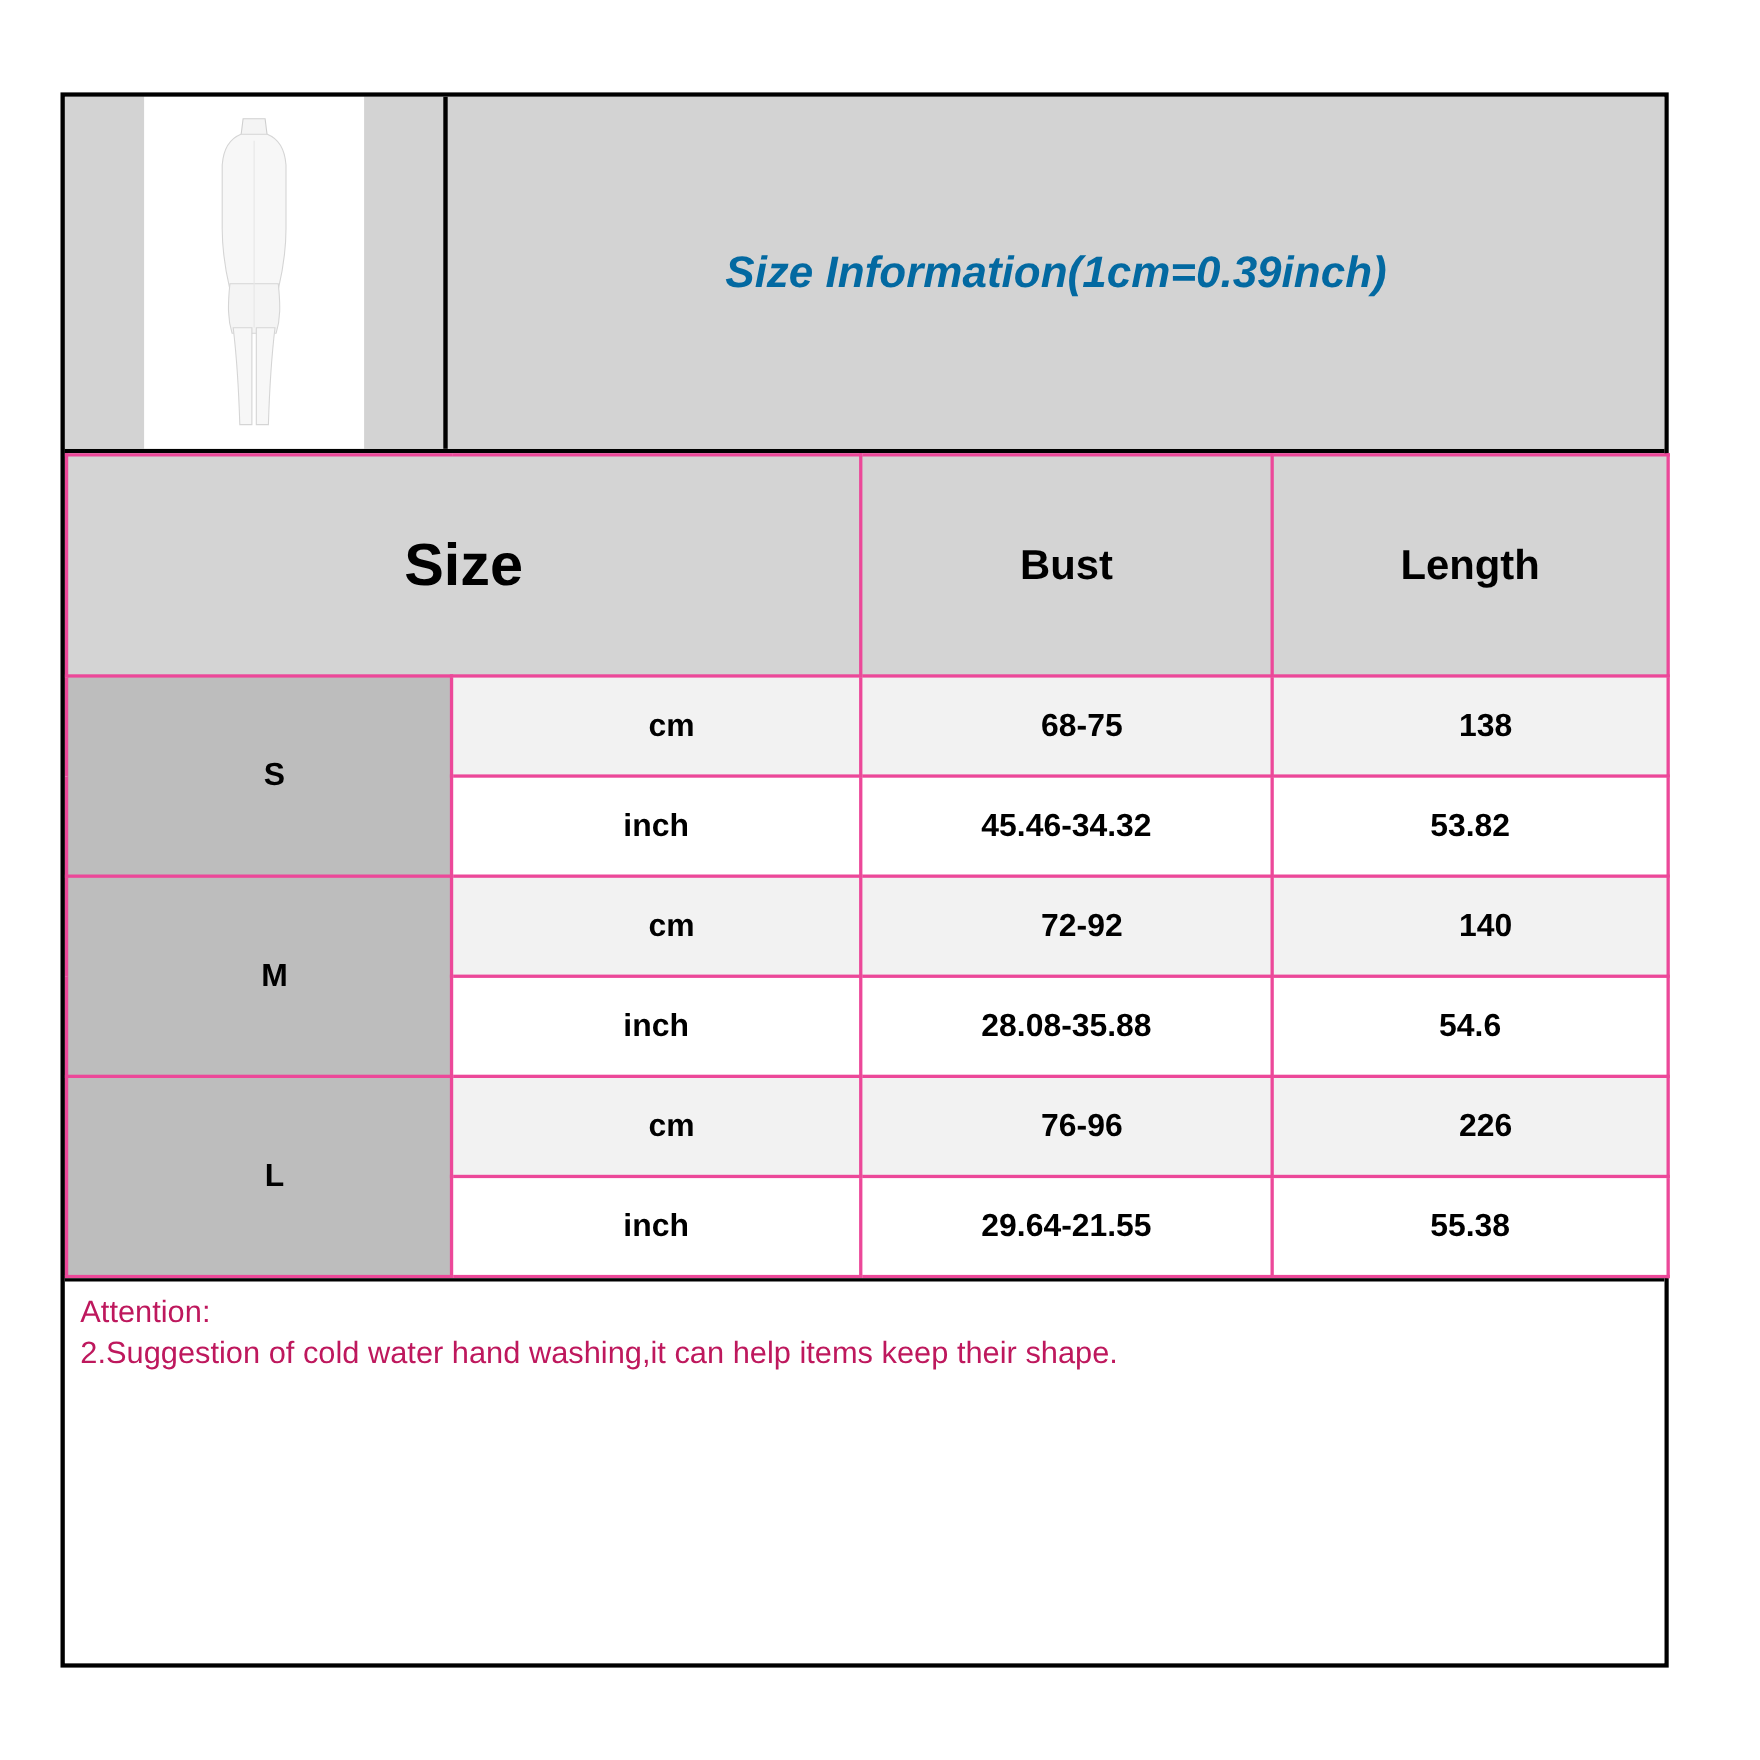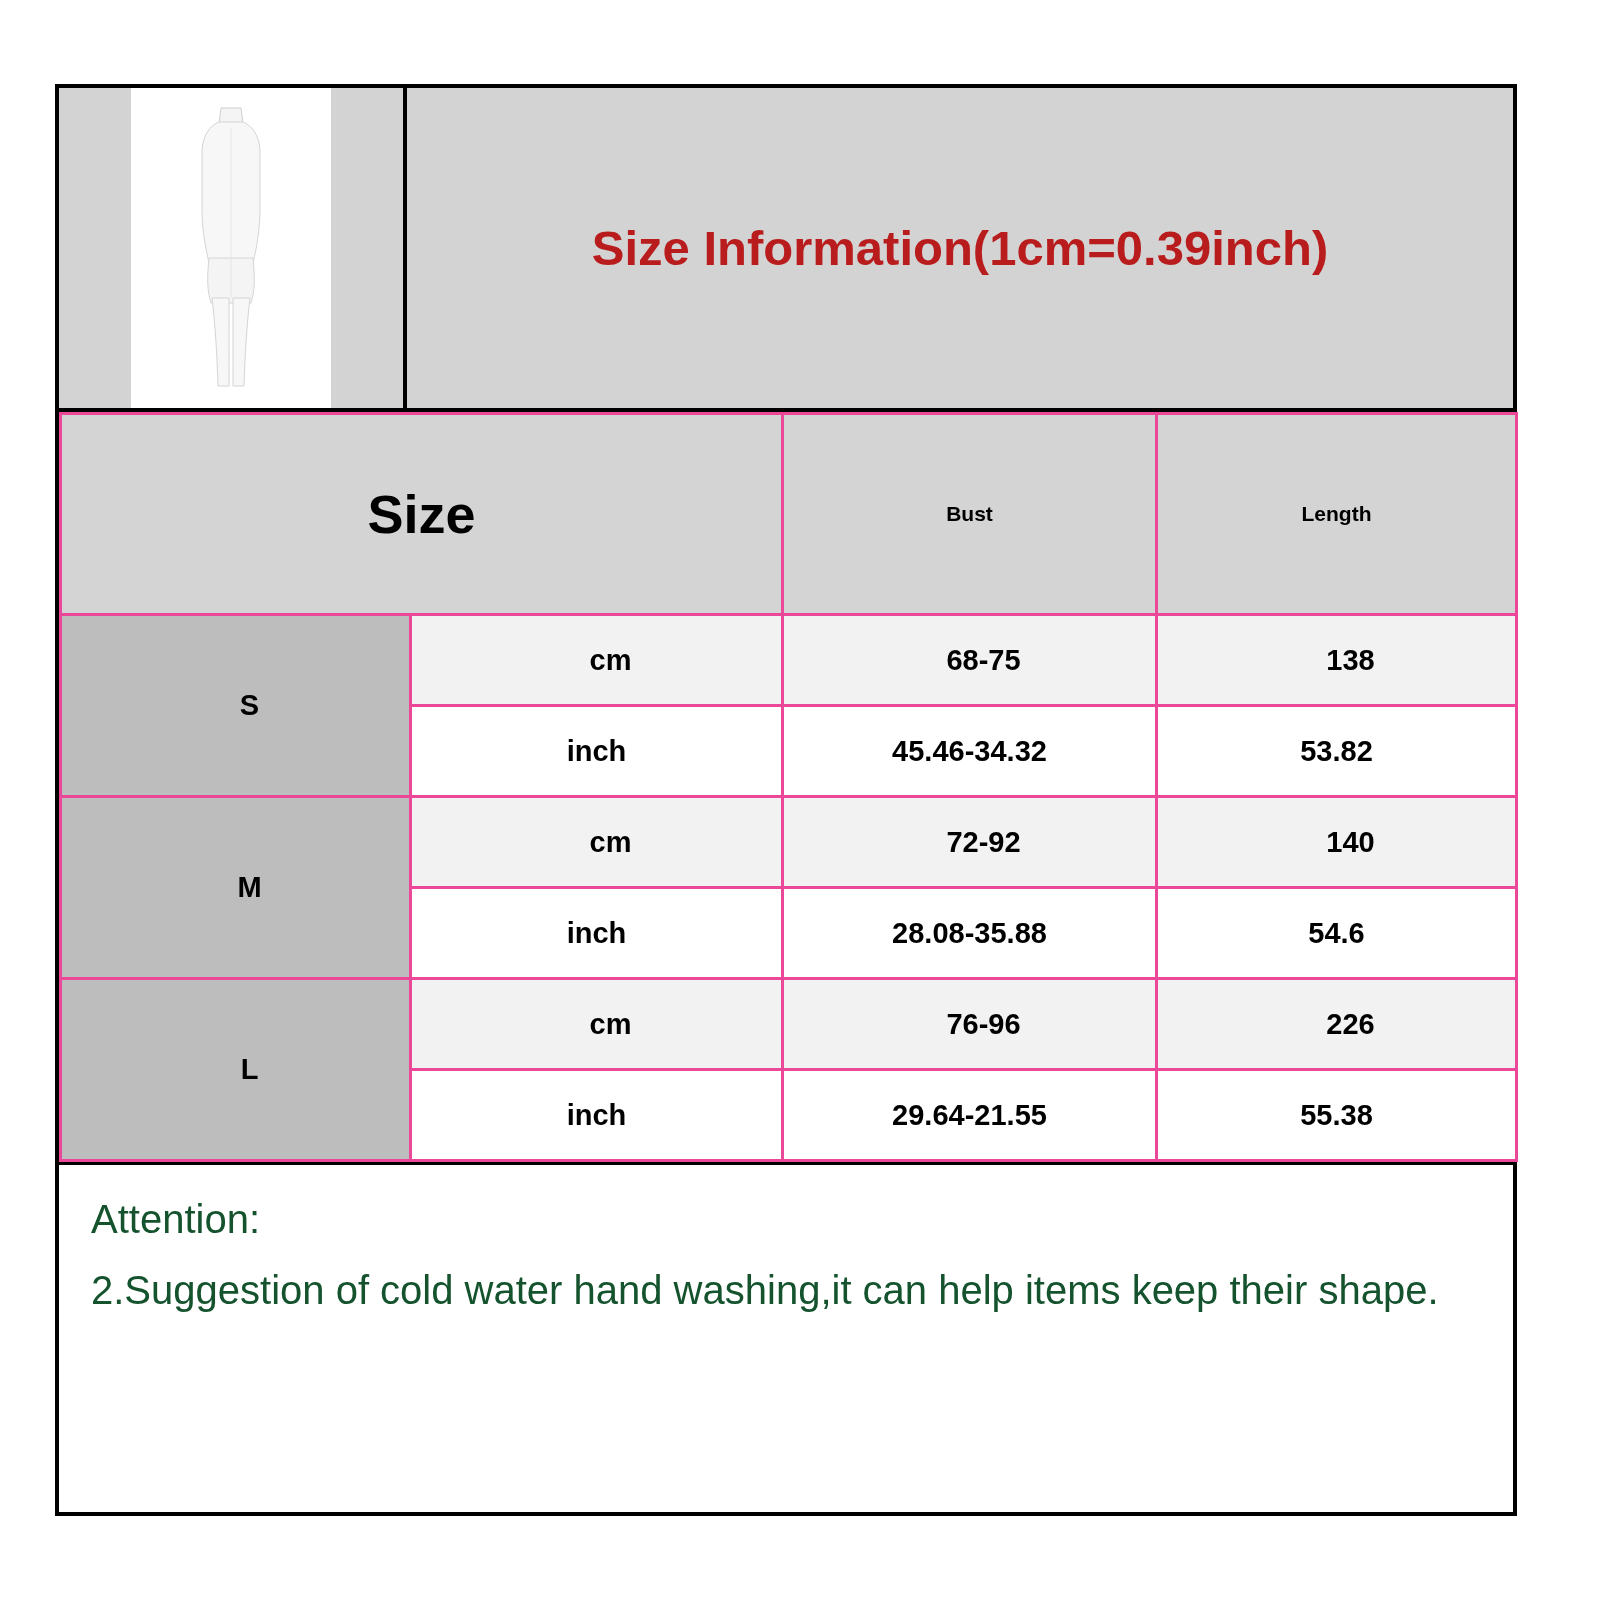--- a/index.html
+++ b/index.html
@@ -64,24 +64,25 @@
   }
   .title-cell {
     flex: 1 1 auto;
     background: #d3d3d3;
     display: flex;
     align-items: center;
     justify-content: center;
     text-align: center;
   }
   .title-text {
-    font-size: 49px;
+    font-size: 40px;
     font-weight: bold;
     letter-spacing: 0px;
-    color: #b91c1c;
+    color: #0369a1;
+    font-style: italic;
   }
 
   
   .tbl {
     width: 100%;
     border-collapse: collapse;
     table-layout: fixed;
   }
   .tbl td, .tbl th {
     border: 3px solid #ec4899;
@@ -92,21 +93,21 @@
     color: #000000;
   }
   .col-size { width: 350px; }
   .col-unit { width: 372px; }
   .col-bust { width: 374px; }
   .col-len  { width: 360px; }
 
   .head-cell {
     background: #d4d4d4;
     height: 198px;
-    font-size: 21px;
+    font-size: 38px;
   }
   .head-size {
     background: #d4d4d4;
     font-size: 54px;
     font-weight: bold;
   }
 
   .size-cell {
     background: #bdbdbd;
     font-size: 29px;
@@ -126,24 +127,24 @@
 
   
   .attention {
     flex: 1 1 auto;
     border-top: 3px solid #000000;
     padding: 10px 14px 0 14px;
     box-sizing: border-box;
     background: #ffffff;
   }
   .attention p {
-    margin: 18px;
-    font-size: 40px;
+    margin: 0;
+    font-size: 28px;
     line-height: 1.32;
-    color: #14532d;
+    color: #be185d;
     font-weight: normal;
   }
   .attention .lead { margin-bottom: 0px; }
 
   
   svg.mannequin { display: block; }
 </style>
 </head>
 <body>
 

